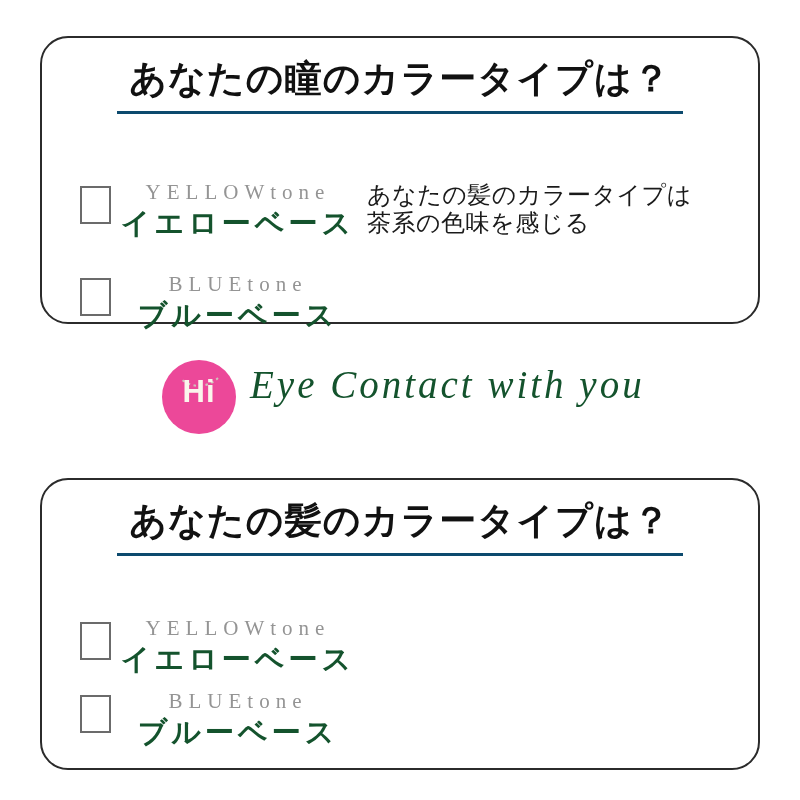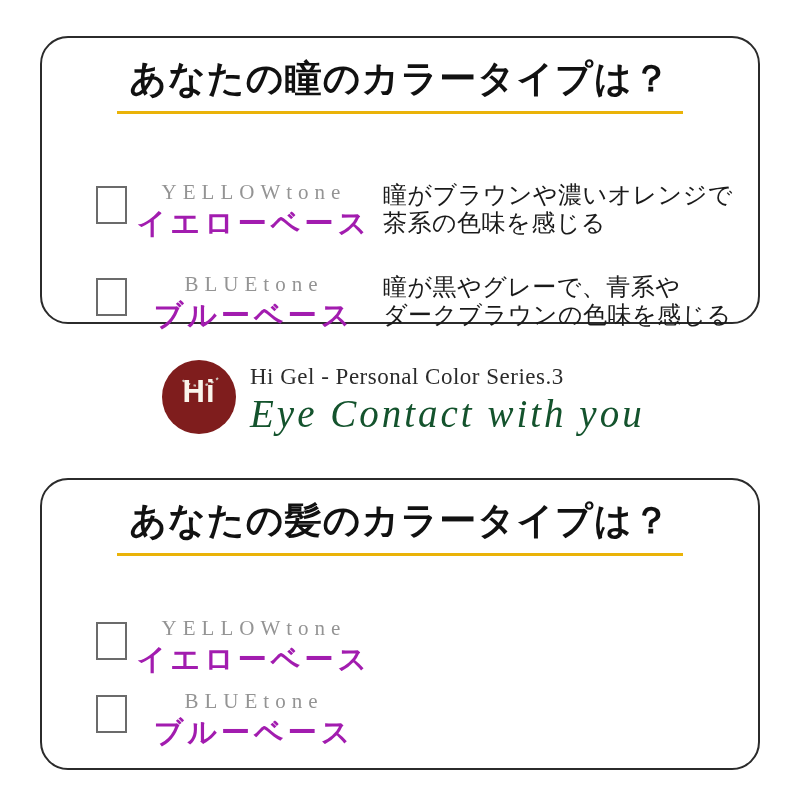--- a/index.html
+++ b/index.html
@@ -27,31 +27,30 @@
 
   .title-wrap { text-align:center; }
   .card-title {
     display:inline-block;
     margin-top:18px;
     font-size:37px;
     font-weight:bold;
     color:#111111;
     letter-spacing:1px;
     padding:0 12px 9px 12px;
-    border-bottom:3px solid #eab308;
+    border-bottom:3px solid #0c4a6e;
     line-height:1.25;
   }
 
   .option-row {
     display:flex;
     align-items:flex-start;
     padding-left:38px;
     padding-right:16px;
     cursor:pointer;
-    margin-left:16px;
   }
   .row-1 { margin-top:36px; }
   .card-eye  .row-2 { margin-top:32px; }
   .card-hair .row-1 { margin-top:30px; }
   .card-hair .row-2 { margin-top:13px; }
 
   .checkbox {
     flex:0 0 auto;
     width:27px; height:34px;
     border:2px solid #6b6b6b;
@@ -69,21 +68,21 @@
   .tone-label {
     font-size:21px;
     color:#949494;
     letter-spacing:6px;
     line-height:1.1;
     white-space:nowrap;
   }
   .base-label {
     font-size:29px;
     font-weight:bold;
-    color:#a21caf;
+    color:#14532d;
     letter-spacing:4px;
     line-height:1.2;
     margin-top:2px;
     white-space:nowrap;
   }
 
   .desc {
     flex:1 1 auto;
     margin-left:10px;
     font-size:24px;
@@ -97,21 +96,21 @@
   .brand-row {
     position:absolute;
     left:162px; top:360px;
     display:flex;
     align-items:flex-start;
   }
   .logo-circle {
     position:relative;
     width:74px; height:74px;
     border-radius:50%;
-    background:#7f1d1d;
+    background:#ec4899;
     flex:0 0 auto;
   }
   .monogram {
     position:absolute;
     left:0; right:0; top:14px;
     text-align:center;
     font-family:"Liberation Sans","DejaVu Sans",sans-serif;
     font-weight:bold;
     font-size:31px;
     color:#faf5ec;
@@ -146,44 +145,41 @@
     <div class="title-wrap">
       <h2 class="card-title">あなたの瞳のカラータイプは？</h2>
     </div>
 
     <div class="option-row row-1">
       <span class="checkbox"></span>
       <div class="label-col">
         <div class="tone-label">YELLOWtone</div>
         <div class="base-label">イエローベース</div>
       </div>
-      <div class="desc">瞳がブラウンや濃いオレンジで
+      <div class="desc">あなたの髪のカラータイプは
 茶系の色味を感じる</div>
     </div>
 
     <div class="option-row row-2">
       <span class="checkbox"></span>
       <div class="label-col">
         <div class="tone-label">BLUEtone</div>
         <div class="base-label">ブルーベース</div>
       </div>
-      <div class="desc">瞳が黒やグレーで、青系や
-ダークブラウンの色味を感じる</div>
     </div>
   </section>
 
   <div class="brand-row">
     <div class="logo-circle">
       <svg class="arc-svg" width="74" height="74" viewBox="0 0 74 74">
         <path d="M 18 56 A 27 27 0 0 1 56 56" transform="rotate(180 37 37)" fill="none" stroke="#cfc3ba" stroke-width="2" stroke-dasharray="2.5 3.5"></path>
       </svg>
       <span class="monogram">Hi</span>
     </div>
     <div class="brand-text">
-      <div class="series-title">Hi Gel - Personal Color Series.3</div>
       <div class="tagline">Eye Contact with you</div>
     </div>
   </div>
 
   <section class="card card-hair">
     <div class="title-wrap">
       <h2 class="card-title">あなたの髪のカラータイプは？</h2>
     </div>
 
     <div class="option-row row-1">

